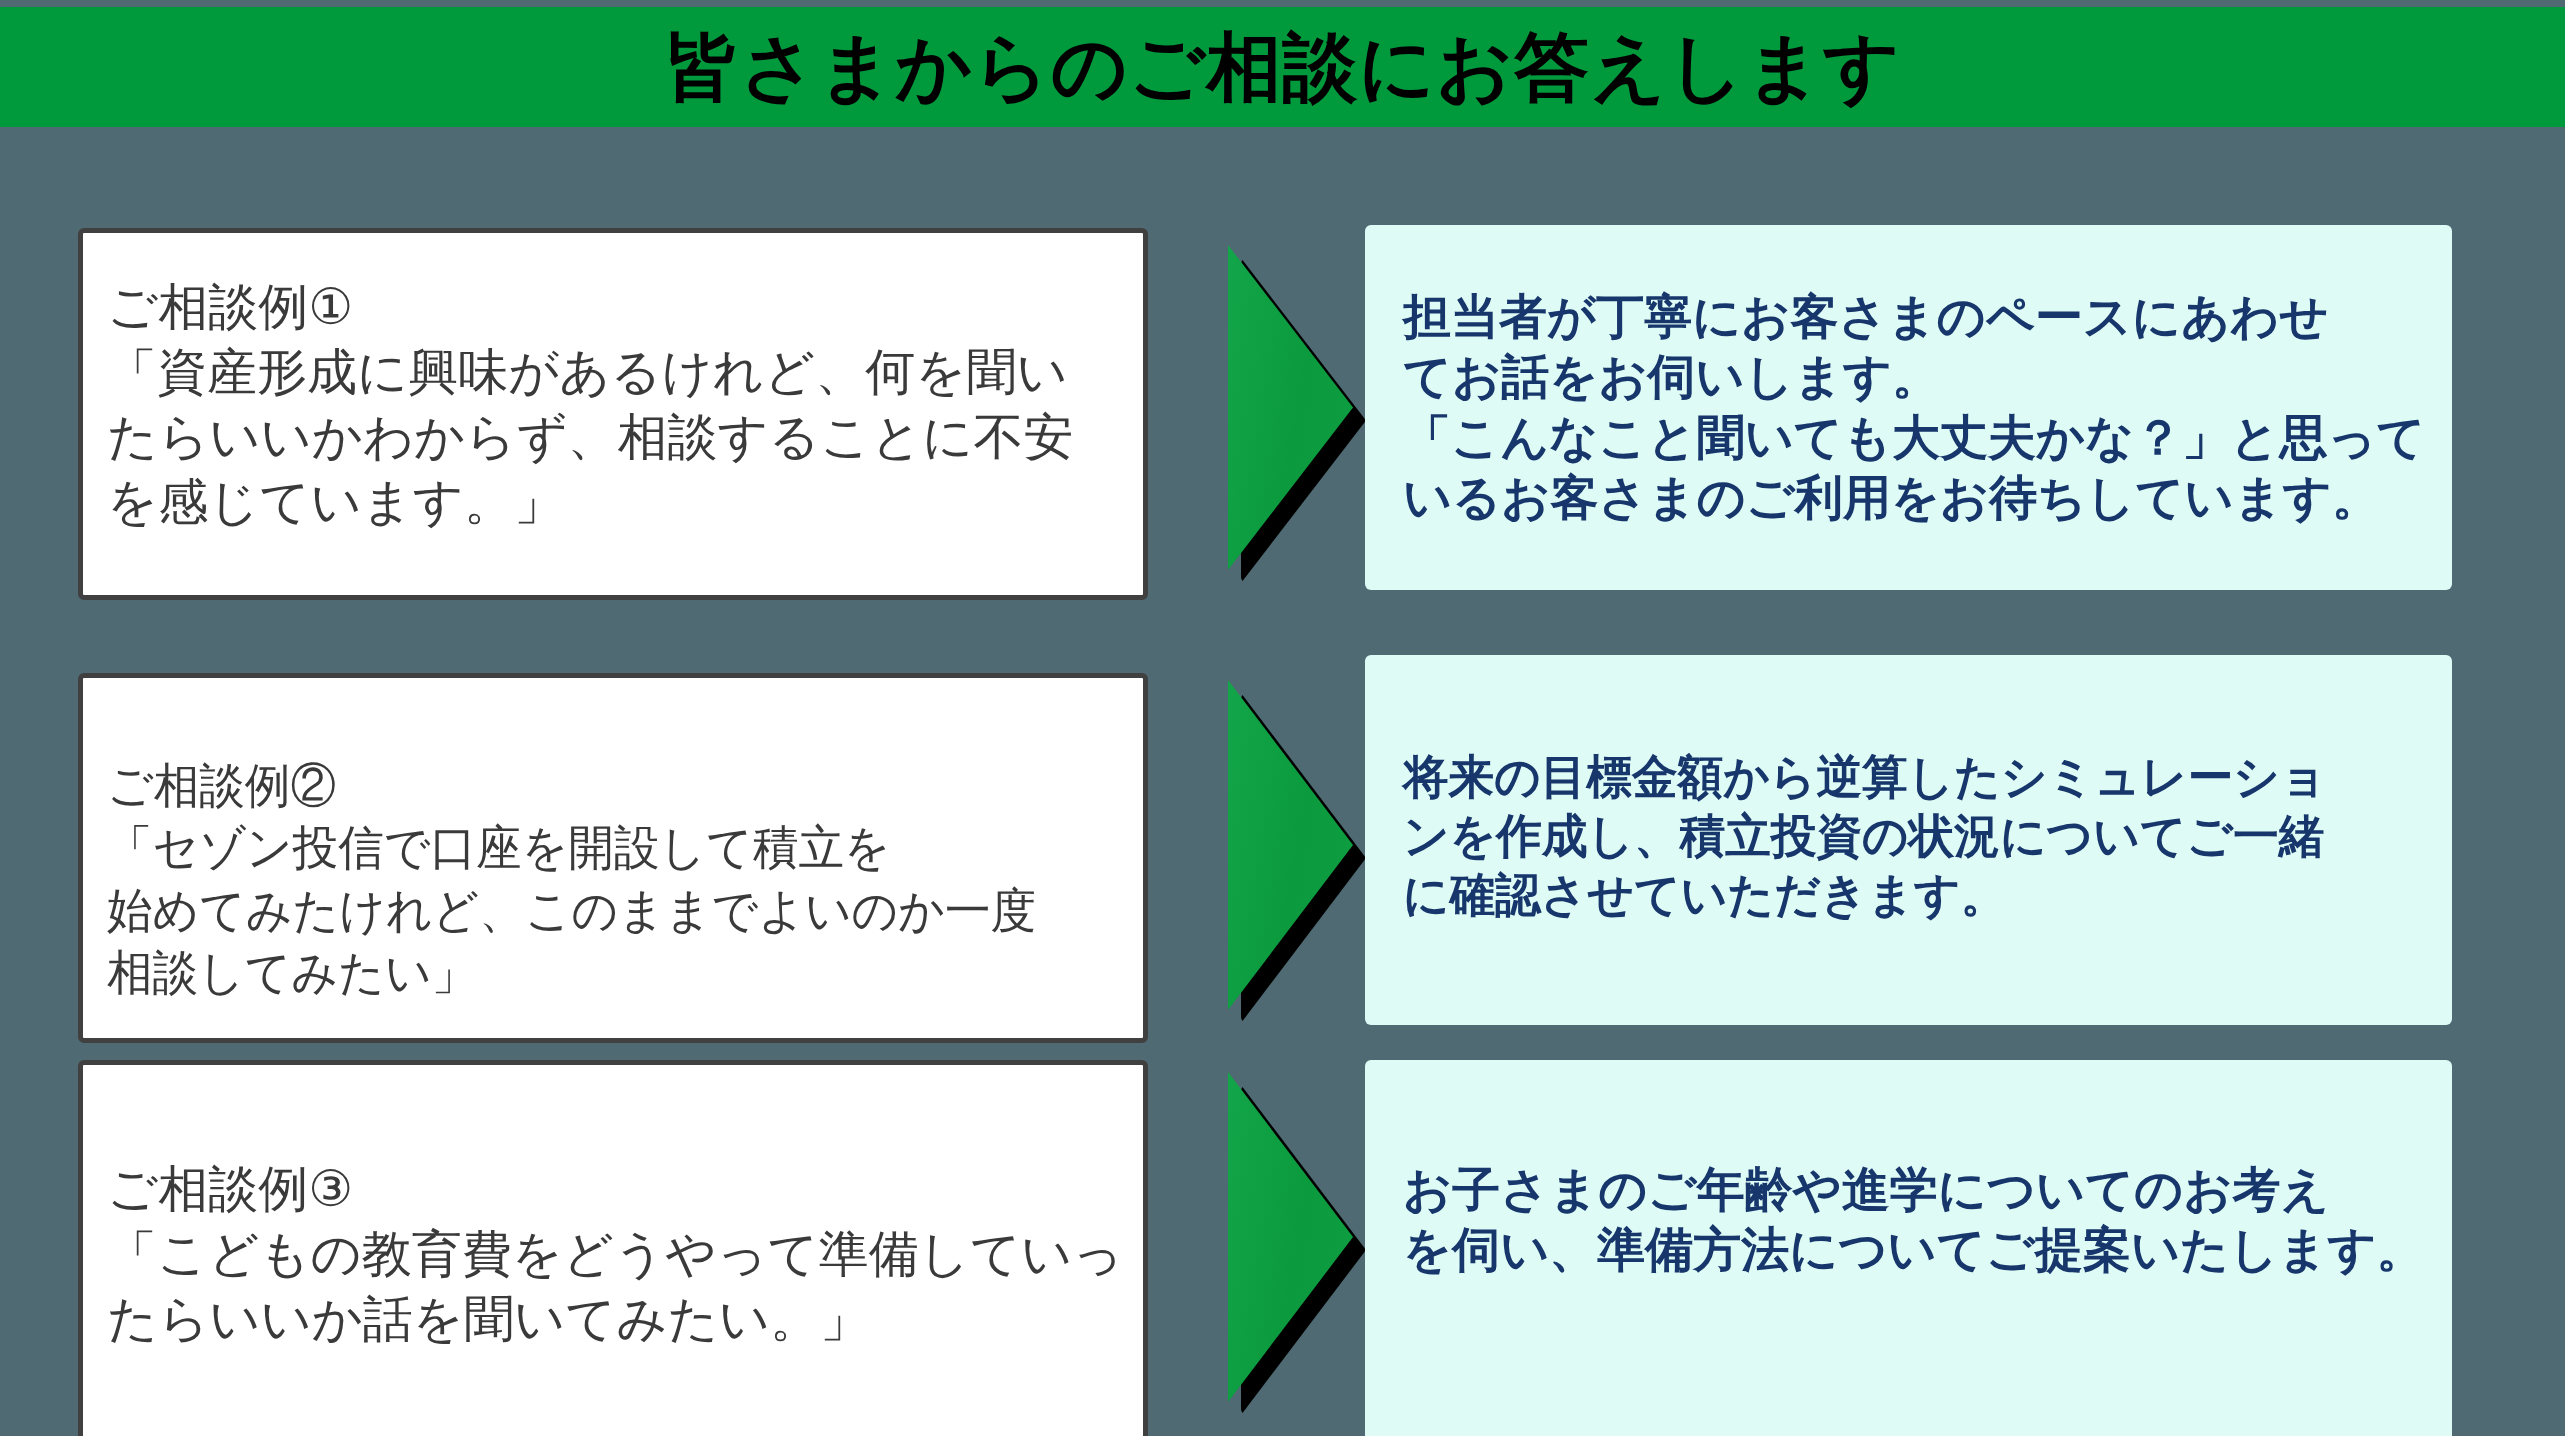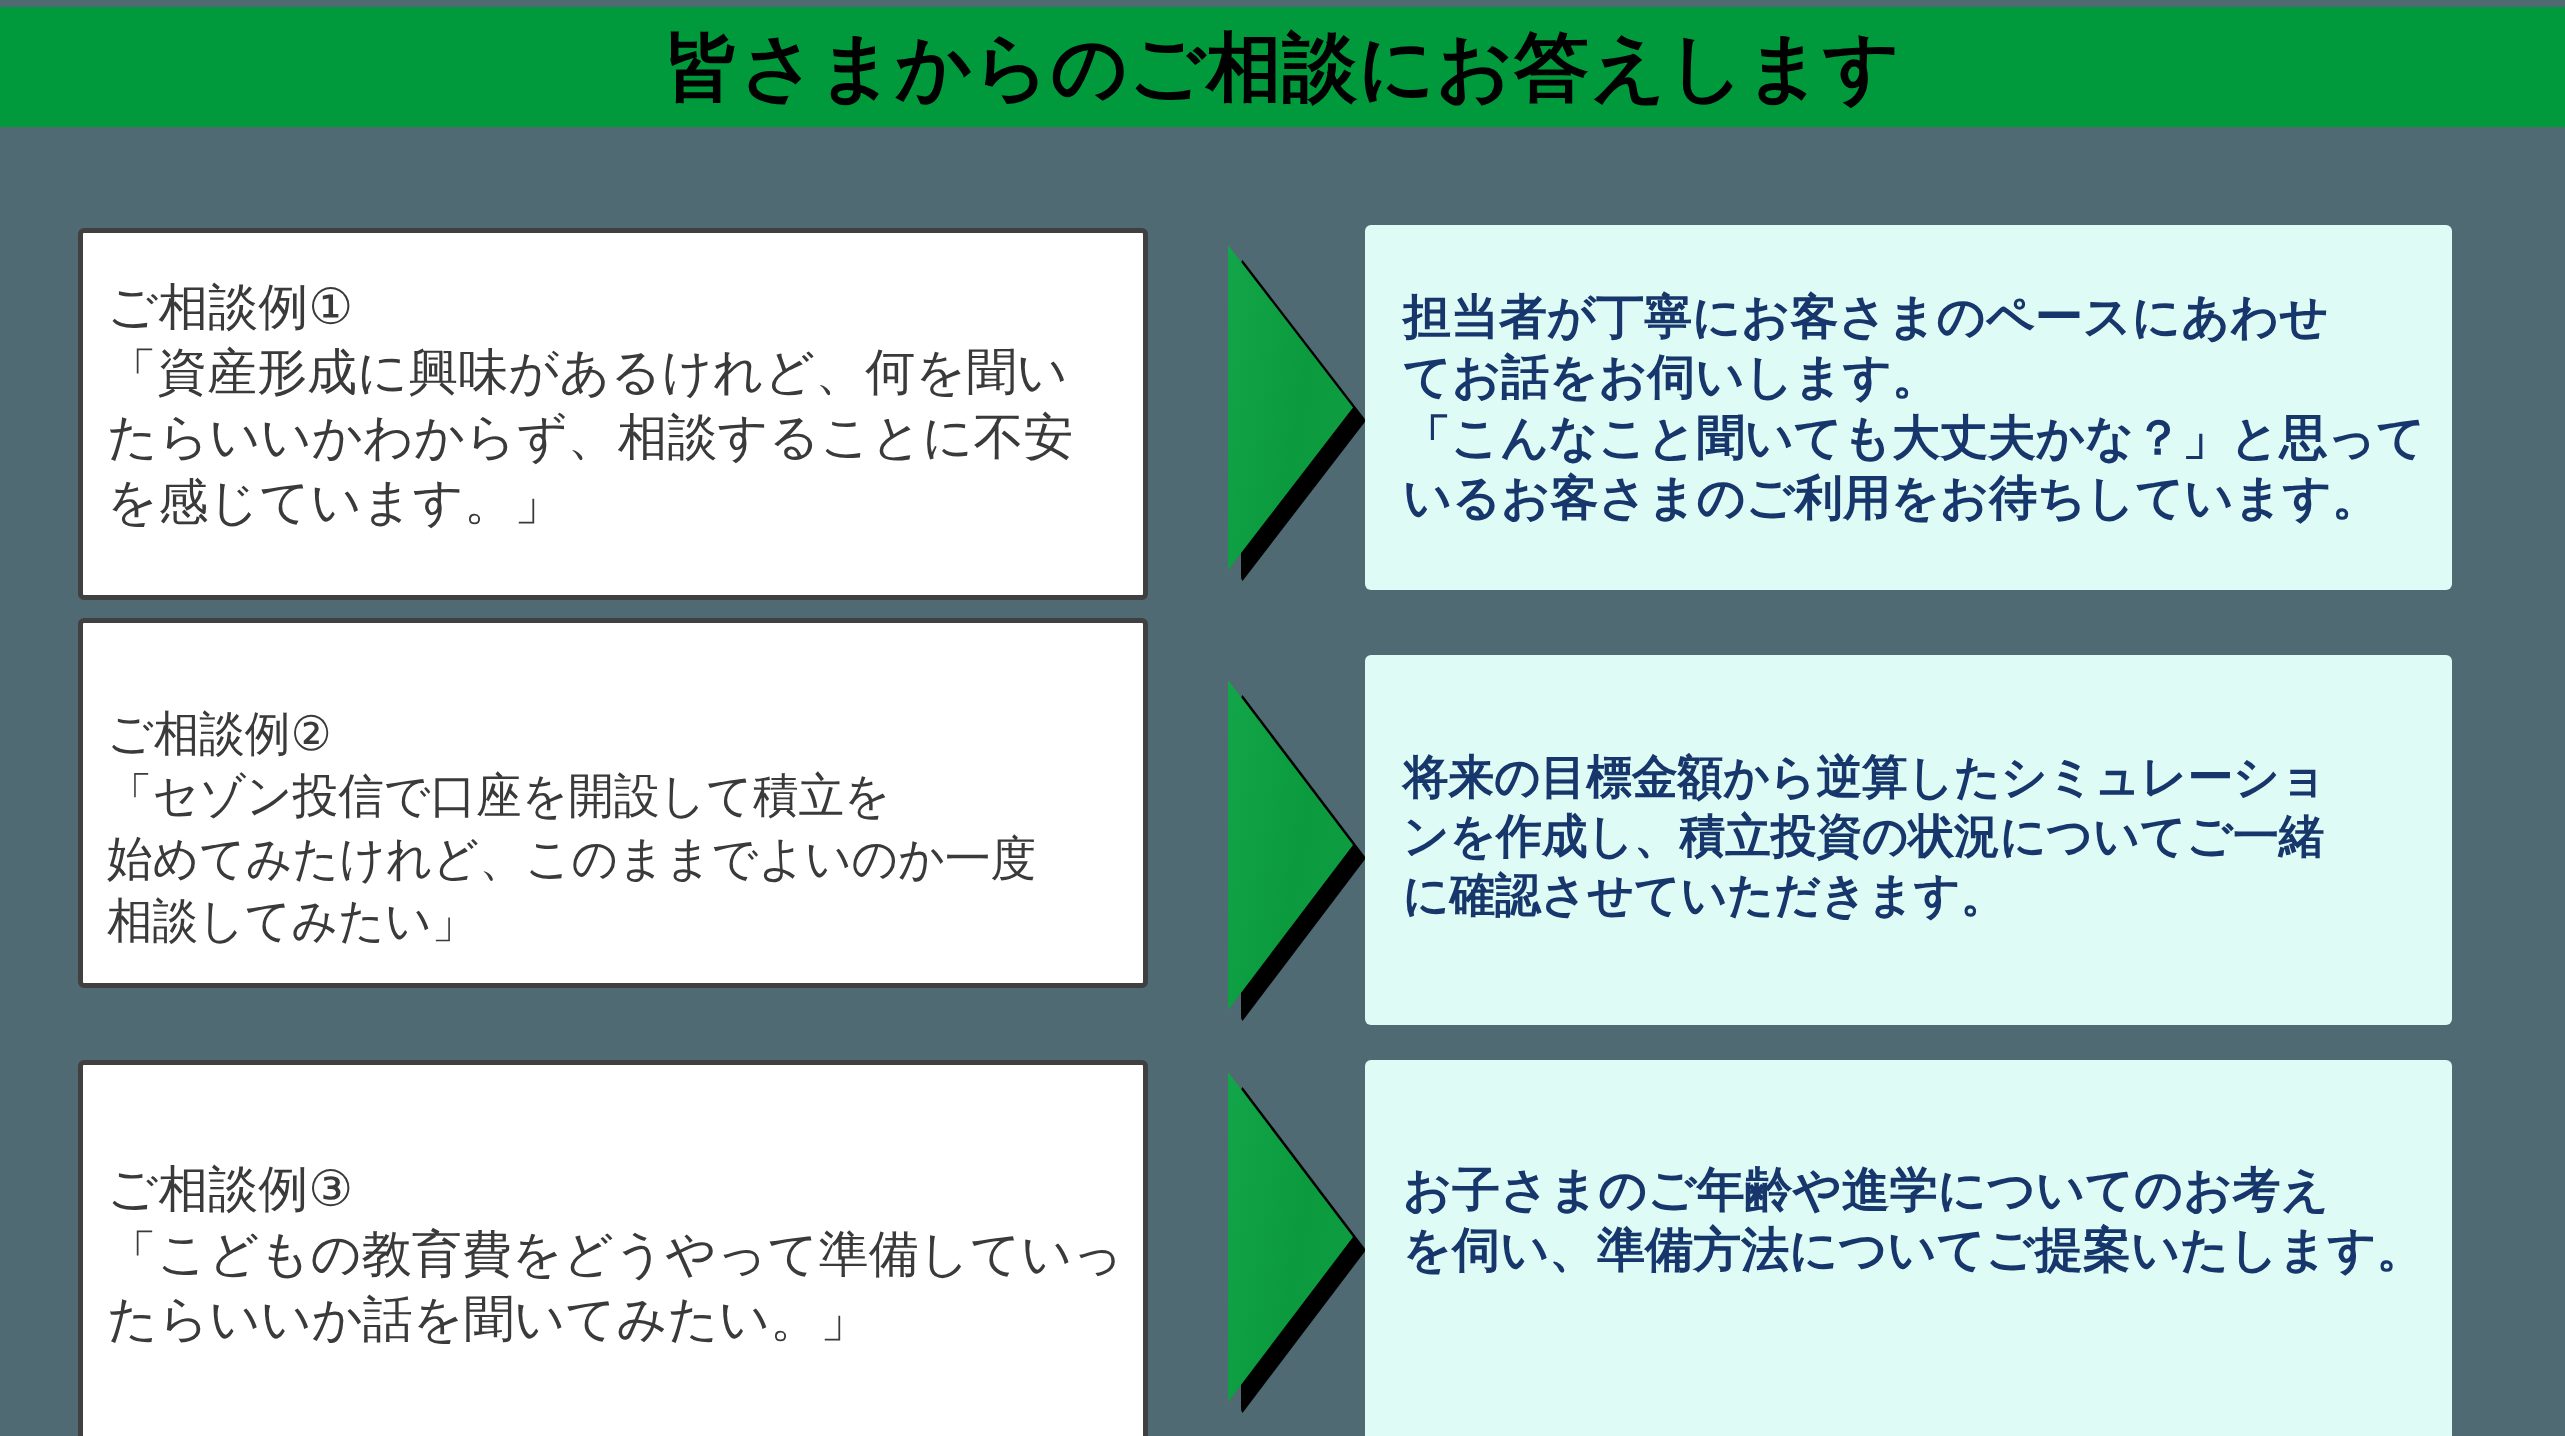--- a/index.html
+++ b/index.html
@@ -151,21 +151,21 @@
 
     <div class="a-card" style="top:225px; height:365px;">
       <div class="a-text" style="top:62px;">担当者が丁寧にお客さまのペースにあわせ
 てお話をお伺いします。
 「こんなこと聞いても大丈夫かな？」と思って
 いるお客さまのご利用をお待ちしています。</div>
     </div>
   </div>
 
   <div class="row">
-    <div class="q-card" style="top:618px; height:370px;">
+    <div class="q-card" style="top:673px; height:370px;font-family:Liberation Mono, monospace;">
       <div class="q-text condensed" style="top:80px;">ご相談例②
 「セゾン投信で口座を開設して積立を
 始めてみたけれど、このままでよいのか一度
 相談してみたい」</div>
     </div>
 
     <div class="arrow-wrap" style="top:680px; height:330px;">
       <div class="arrow-shadow"></div>
       <div class="arrow-body"></div>
     </div>

